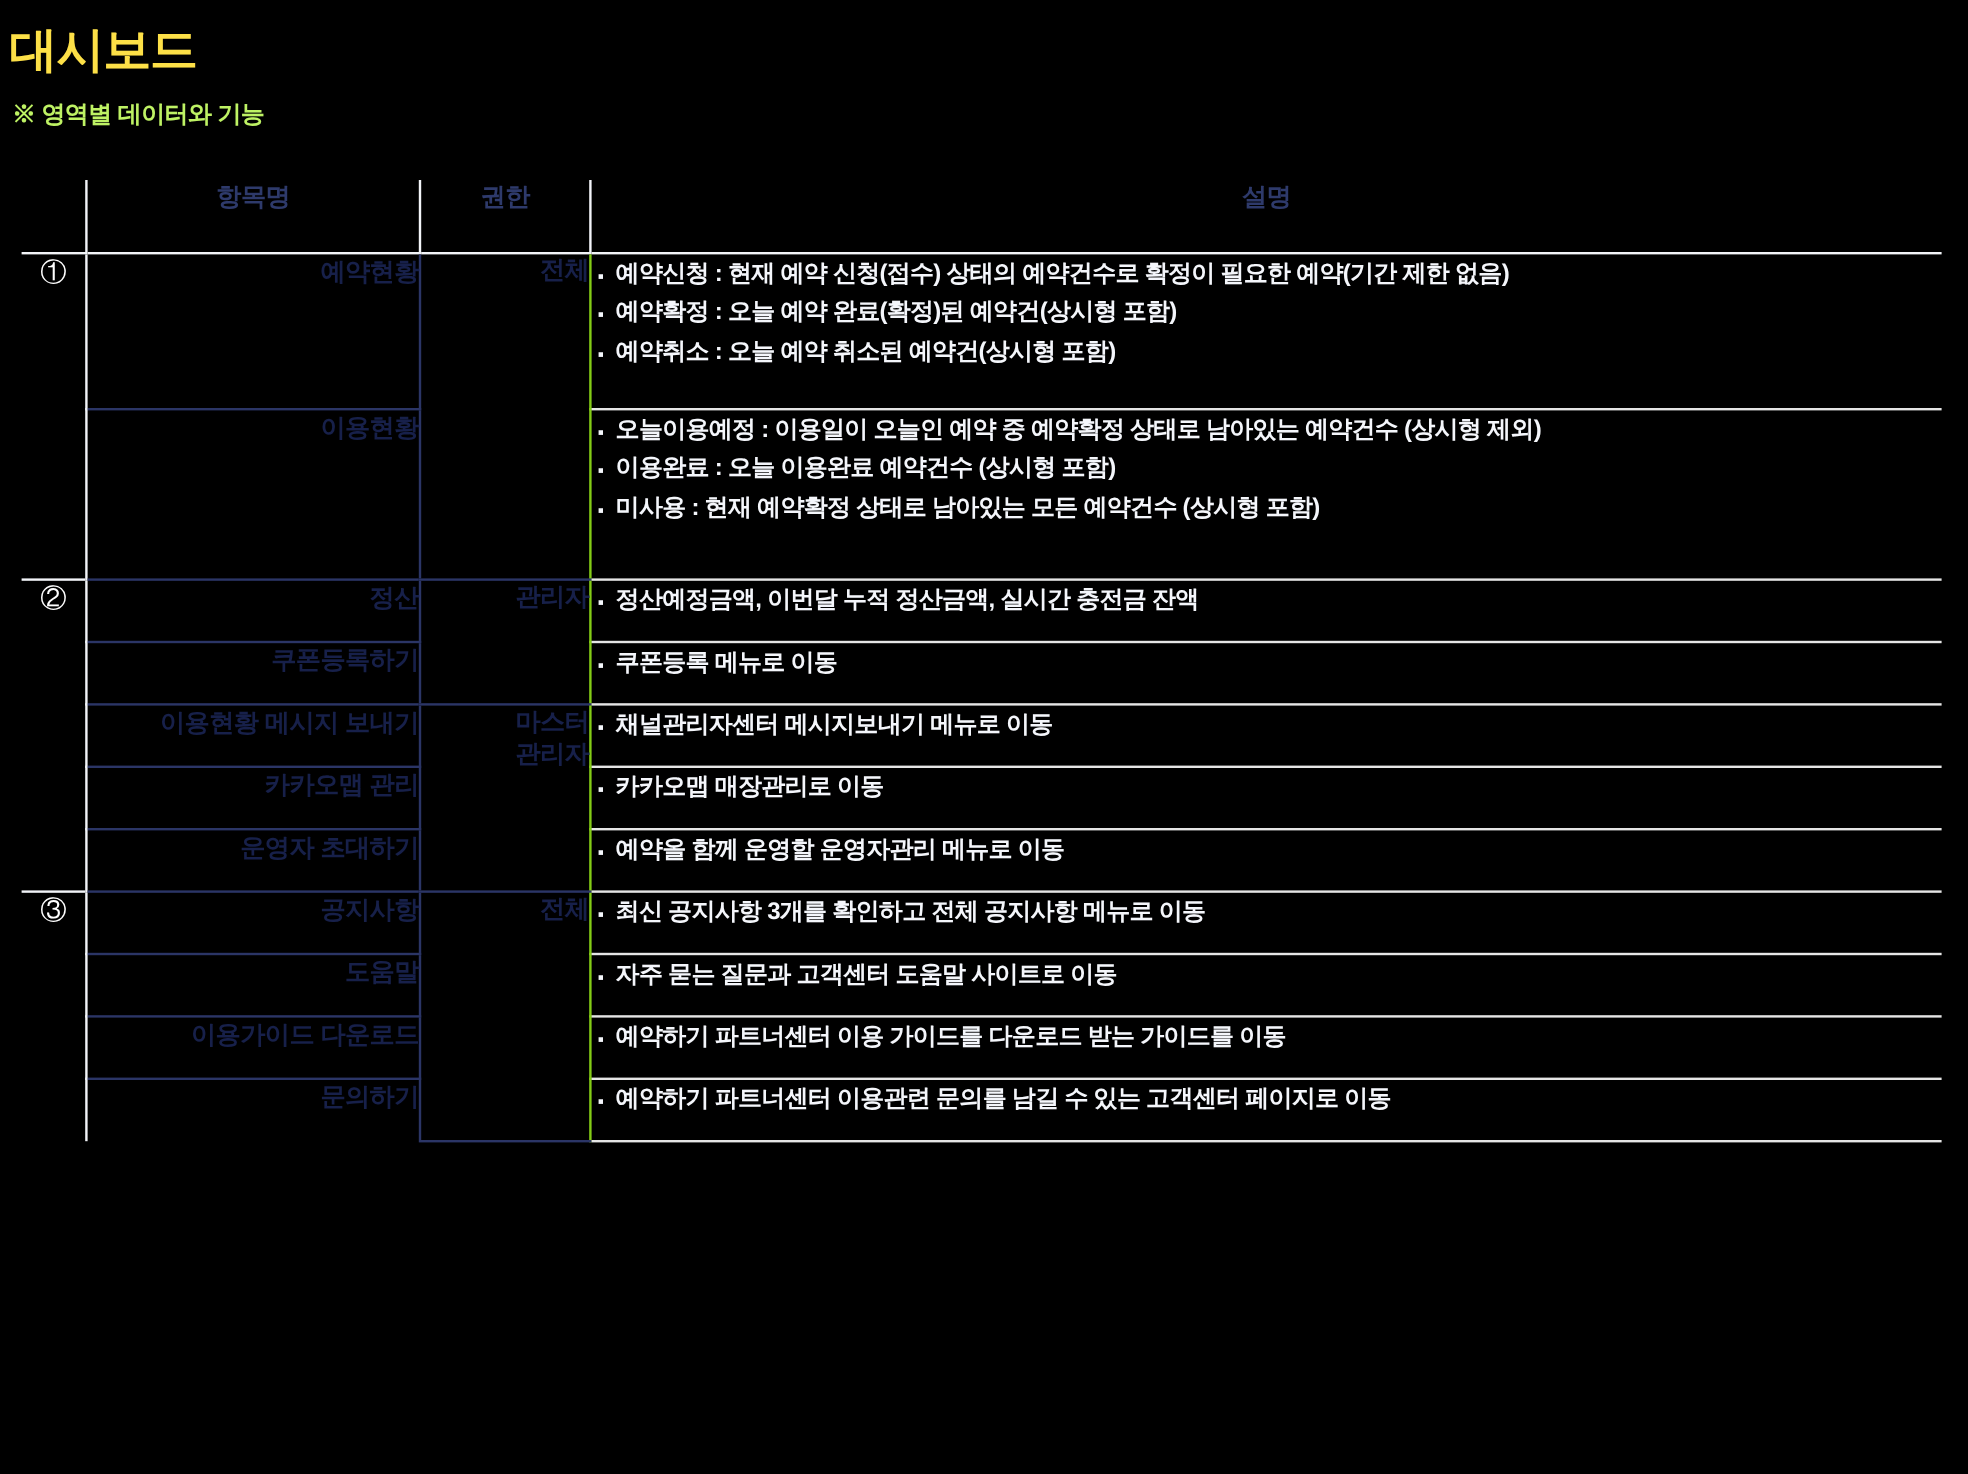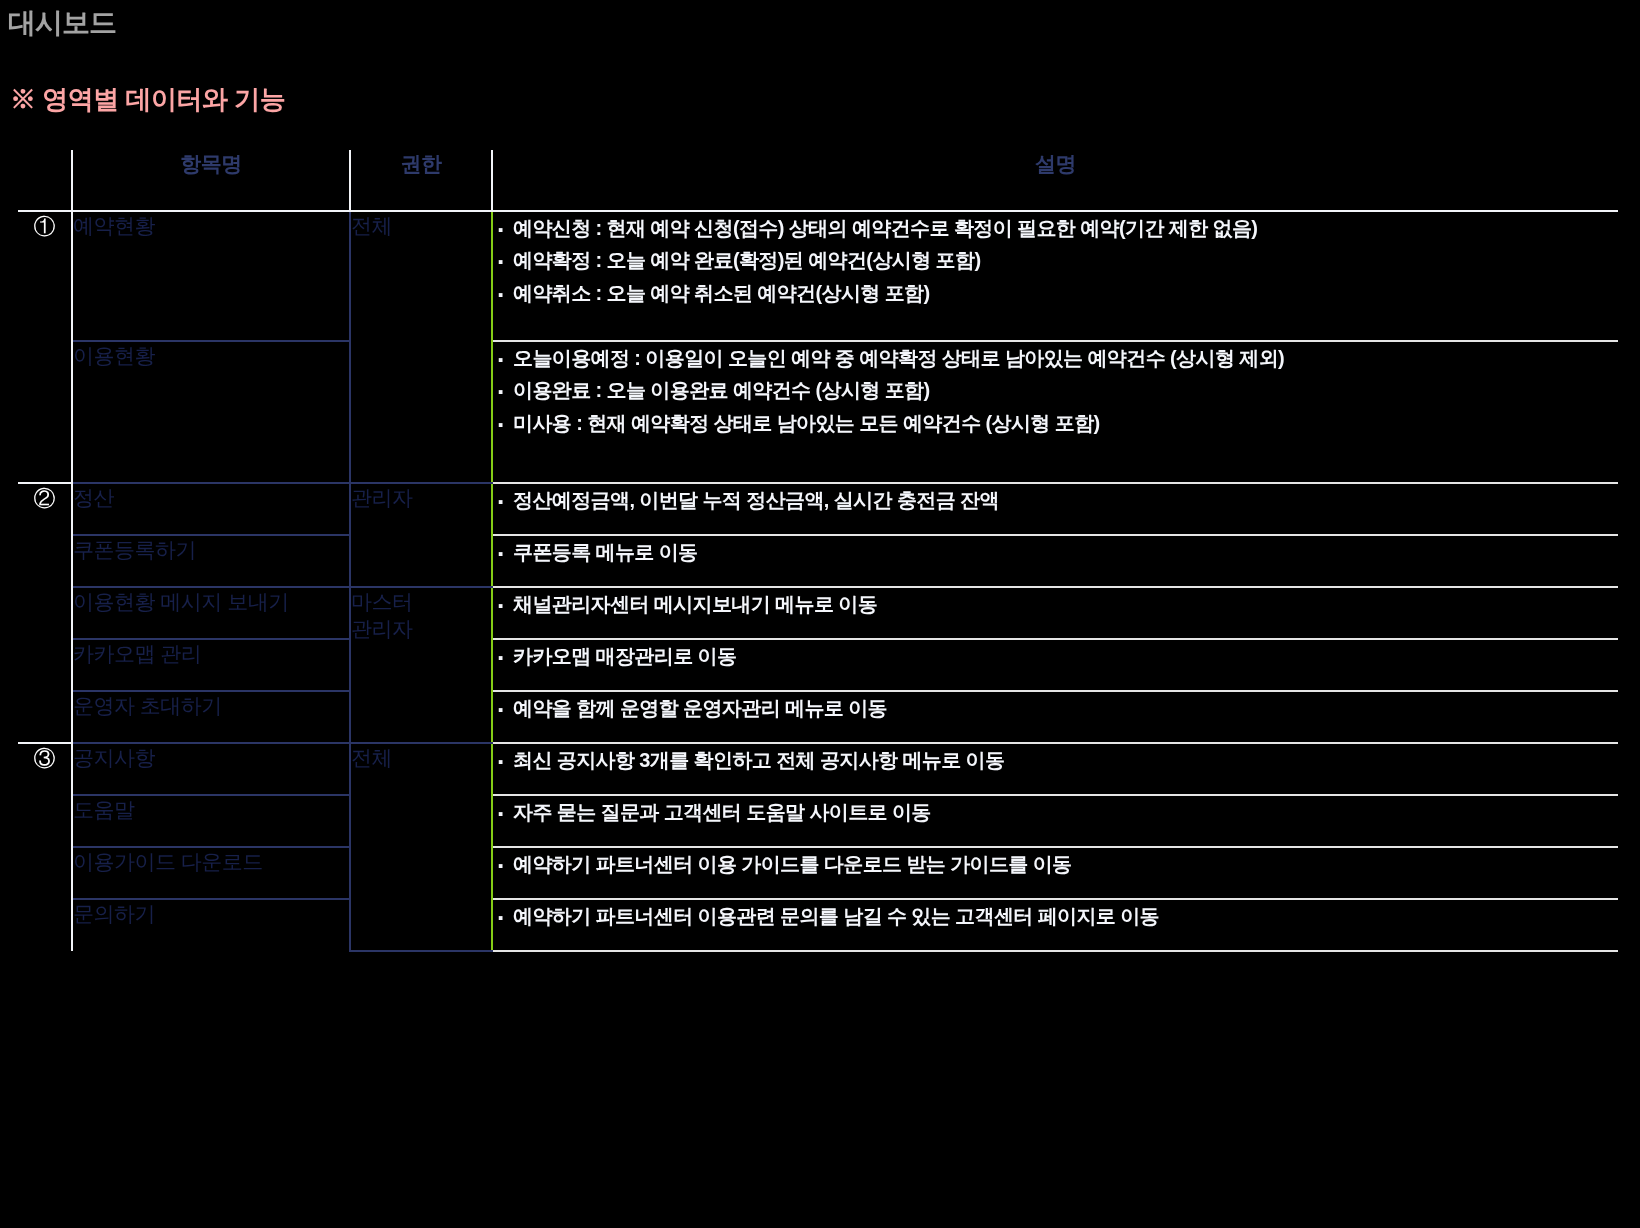--- a/index.html
+++ b/index.html
@@ -16,34 +16,34 @@
   }
   .page {
     position: relative;
     width: 1640px;
     height: 1228px;
     background: #000000;
   }
   .title {
     position: absolute;
     left: 8px;
-    top: 8px;
-    font-size: 28px;
-    font-weight: bold;
-    color: #a3a3a3;
+    top: 20px;
+    font-size: 40px;
+    font-weight: bold;
+    color: #fde047;
     letter-spacing: -1px;
     line-height: 1.1;
   }
   .subtitle {
     position: absolute;
     left: 10px;
     top: 82px;
-    font-size: 26px;
-    font-weight: bold;
-    color: #fca5a5;
+    font-size: 20px;
+    font-weight: bold;
+    color: #bef264;
     letter-spacing: -0.5px;
   }
   table.grid {
     position: absolute;
     left: 18px;
     top: 150px;
     width: 1600px;
     border-collapse: collapse;
     table-layout: fixed;
   }
@@ -88,26 +88,27 @@
     background: #000000;
   }
   .numcell.first-of-group {
     border-top: 2px solid #f2f4f8;
   }
 
   
   .itemcell, .authcell {
     color: #17204a;
     font-size: 21px;
-    font-weight: normal;
+    font-weight: bold;
     padding: 20px 0 0 28px;
     box-sizing: border-box;
     letter-spacing: -0.5px;
     border-bottom: 2px solid #2b3566;
     border-right: 2px solid #2b3566;
+    text-align: right;
   }
   .authcell {
     border-right: 2px solid #84cc16;
     line-height: 1.3;
   }
   .itemcell.group-top, .authcell.group-top {
     border-top: 2px solid #f2f4f8;
   }
   .itemcell.nb { border-bottom: none; }
 

